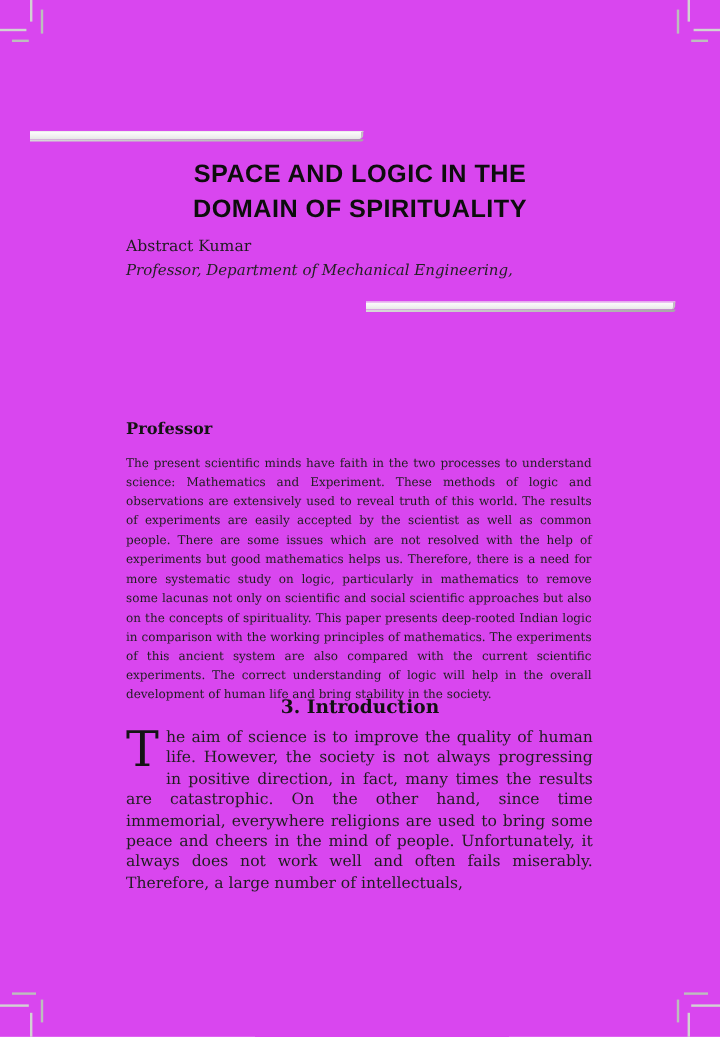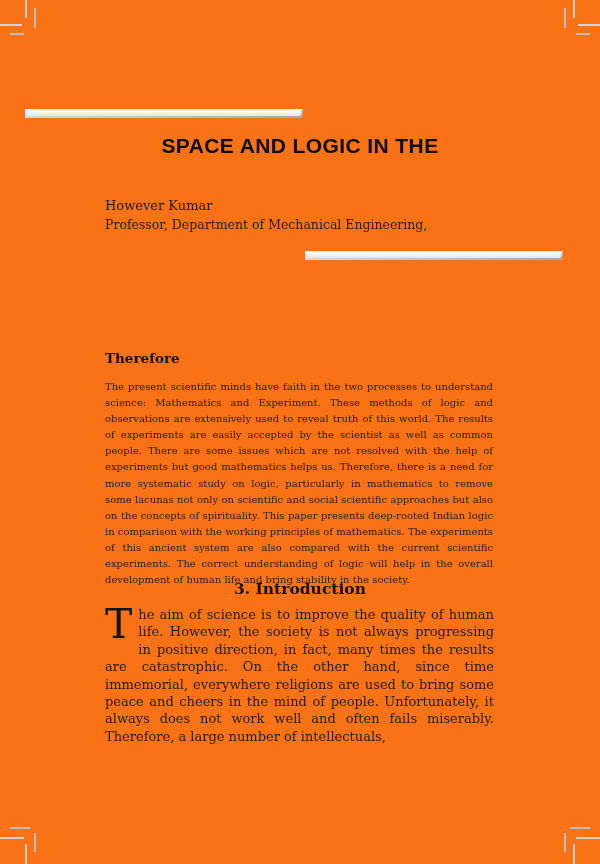--- a/index.html
+++ b/index.html
@@ -4,21 +4,21 @@
 <style>
   html,body{margin:0;padding:0;}
   body{
     width:600px;height:864px;
     background:#ffffff;
     font-family:"DejaVu Serif", serif;
     color:#1c1c1c;
     overflow:hidden;
     position:relative;
   }
-  .page{position:absolute;inset:0;background:#f97316;padding-left:28px;}
+  .page{position:absolute;inset:0;background:#d946ef;padding-left:28px;}
 
   
   .mark{position:absolute;background:#d2d2d2;}
   .mark.dark{background:#bdbdbd;}
 
   
   .deco-rule{
     position:absolute;
     height:6px;
     background:linear-gradient(to bottom,#fcfcfc 0%,#f1f1f1 55%,#e6e6e6 100%);
@@ -48,21 +48,21 @@
   }
 
   
   .author-name{
     position:absolute;left:105px;top:198px;
     font-size:13px;color:#1c1c1c;
   }
   .affiliation{
     position:absolute;left:105px;top:216px;
     font-size:12.5px;line-height:17.5px;
-    color:#222;
+    font-style:italic;color:#222;
   }
 
   
   .abstract-heading{
     position:absolute;left:105px;top:350px;
     font-size:13.5px;font-weight:bold;color:#141414;
   }
   .abstract-body{
     position:absolute;left:105px;top:379px;width:388px;
     font-size:10px;line-height:16.1px;
@@ -118,28 +118,29 @@
     <div class="mark" style="left:576px;top:837px;width:24px;height:2px;"></div>
     <div class="mark dark" style="left:564px;top:833px;width:2px;height:19px;"></div>
     <div class="mark" style="left:573px;top:844px;width:2px;height:20px;"></div>
   </div>
 
   <div class="deco-rule rule-top"></div>
   <div class="deco-rule rule-mid"></div>
 
   <div class="title">
     <div>SPACE AND LOGIC IN THE</div>
+    <div>DOMAIN OF SPIRITUALITY</div>
   </div>
 
-  <div class="author-name">However Kumar</div>
+  <div class="author-name">Abstract Kumar</div>
   <div class="affiliation">
     <div>Professor, Department of Mechanical Engineering,</div>
   </div>
 
-  <div class="abstract-heading">Therefore</div>
+  <div class="abstract-heading">Professor</div>
   <div class="abstract-body">The present scientific minds have faith in the two processes to understand science: Mathematics and Experiment. These methods of logic and observations are extensively used to reveal truth of this world. The results of experiments are easily accepted by the scientist as well as common people. There are some issues which are not resolved with the help of experiments but good mathematics helps us. Therefore, there is a need for more systematic study on logic, particularly in mathematics to remove some lacunas not only on scientific and social scientific approaches but also on the concepts of spirituality. This paper presents deep-rooted Indian logic in comparison with the working principles of mathematics. The experiments of this ancient system are also compared with the current scientific experiments. The correct understanding of logic will help in the overall development of human life and bring stability in the society.</div>
 
   <div class="section-heading">3. Introduction</div>
   <div class="intro-body">
     <span class="dropcap">T</span><span>he aim of science is to improve the quality of human life. However, the society is not always progressing in positive direction, in fact, many times the results are catastrophic. On the other hand, since time immemorial, everywhere religions are used to bring some peace and cheers in the mind of people. Unfortunately, it always does not work well and often fails miserably. Therefore, a large number of intellectuals,</span>
   </div>
 
 </div>
 
 </body></html>

